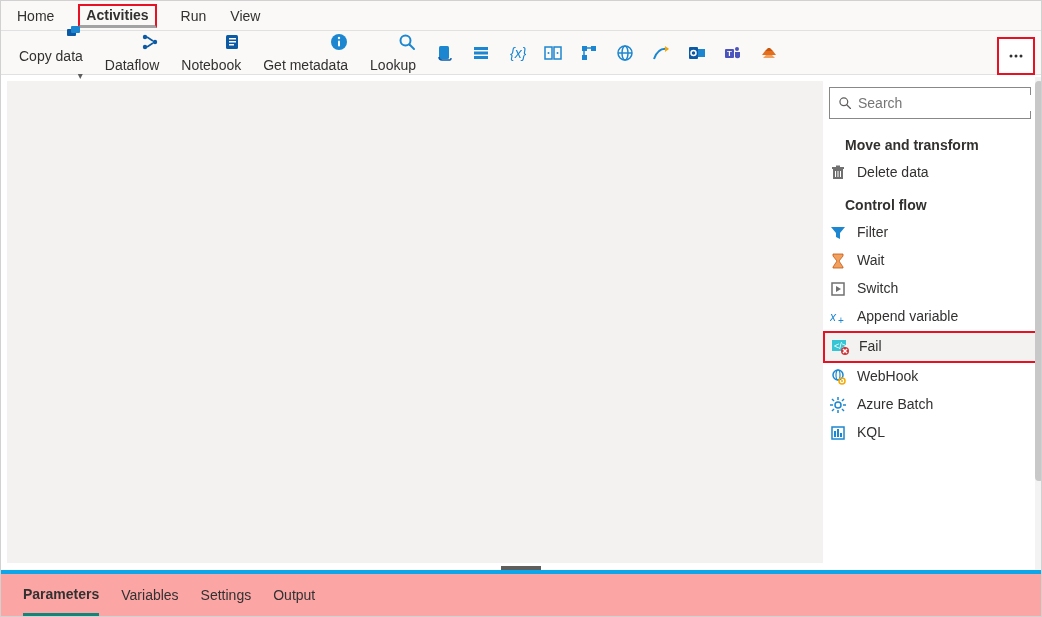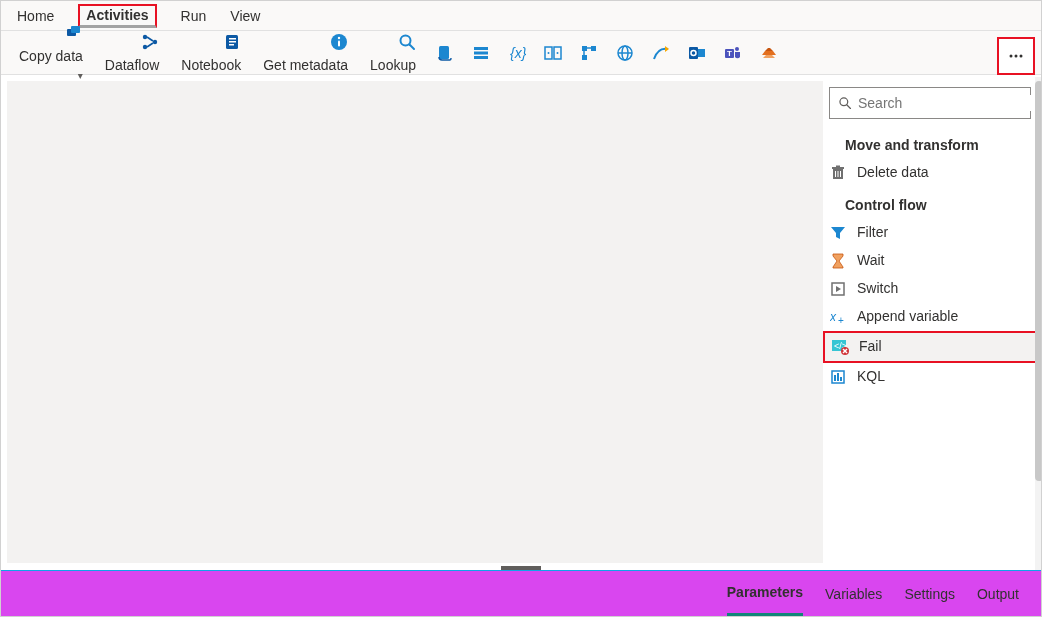--- a/index.html
+++ b/index.html
@@ -82,23 +82,22 @@
     .bottom-tabs {
       position: absolute;
       bottom: 0;
       left: 0;
       right: 0;
       height: 46px;
       display: flex;
       align-items: center;
       gap: 22px;
       padding: 0 22px;
-      border-top: 1px solid #0ea5e9;
-      background: #d946ef;
-      justify-content: flex-end;
+      border-top: 4px solid #0ea5e9;
+      background: #fca5a5;
     }
     .bottom-tab {
       cursor: pointer;
       height: 100%;
       display: flex;
       align-items: center;
     }
     .bottom-tab.active {
       font-weight: 600;
       border-bottom: 3px solid #118578;
@@ -399,20 +398,49 @@
           <rect x="1" y="2" width="14" height="11" fill="#36c5d4"></rect>
           <text x="3" y="11" font-size="9" fill="#fff">&lt;/&gt;</text>
           <circle cx="14" cy="13" r="4" fill="#d13438"></circle>
           <line x1="12" y1="11" x2="16" y2="15" stroke="#fff" stroke-width="1.5"></line>
           <line x1="16" y1="11" x2="12" y2="15" stroke="#fff" stroke-width="1.5"></line>
         </svg>
     </span>
     <span>Fail</span>
   </div>
 
+  <div class="side-item">
+    <span class="side-item-icon">
+      <svg width="16" height="16" viewBox="0 0 16 16">
+          <circle cx="8" cy="6" r="5" fill="none" stroke="#1c87d0" stroke-width="1.5"></circle>
+          <ellipse cx="8" cy="6" rx="2" ry="5" fill="none" stroke="#1c87d0" stroke-width="1.2"></ellipse>
+          <circle cx="12" cy="12" r="3" fill="none" stroke="#f7a800" stroke-width="1.5"></circle>
+          <circle cx="12" cy="12" r="1" fill="#f7a800"></circle>
+        </svg>
+    </span>
+    <span>WebHook</span>
+  </div>
+  <div class="side-item">
+    <span class="side-item-icon">
+      <svg width="16" height="16" viewBox="0 0 16 16">
+          <circle cx="8" cy="8" r="3" fill="none" stroke="#1c87d0" stroke-width="1.5"></circle>
+          <g stroke="#1c87d0" stroke-width="1.5">
+            <line x1="8" y1="0" x2="8" y2="3"></line>
+            <line x1="8" y1="13" x2="8" y2="16"></line>
+            <line x1="0" y1="8" x2="3" y2="8"></line>
+            <line x1="13" y1="8" x2="16" y2="8"></line>
+            <line x1="2" y1="2" x2="4" y2="4"></line>
+            <line x1="12" y1="12" x2="14" y2="14"></line>
+            <line x1="2" y1="14" x2="4" y2="12"></line>
+            <line x1="12" y1="4" x2="14" y2="2"></line>
+          </g>
+        </svg>
+    </span>
+    <span>Azure Batch</span>
+  </div>
 
   <div class="side-item">
     <span class="side-item-icon">
       <svg width="16" height="16" viewBox="0 0 16 16">
           <rect x="2" y="2" width="12" height="12" fill="none" stroke="#1c87d0" stroke-width="1.5"></rect>
           <rect x="4" y="6" width="2" height="6" fill="#1c87d0"></rect>
           <rect x="7" y="4" width="2" height="8" fill="#1c87d0"></rect>
           <rect x="10" y="8" width="2" height="4" fill="#1c87d0"></rect>
         </svg>
     </span>

